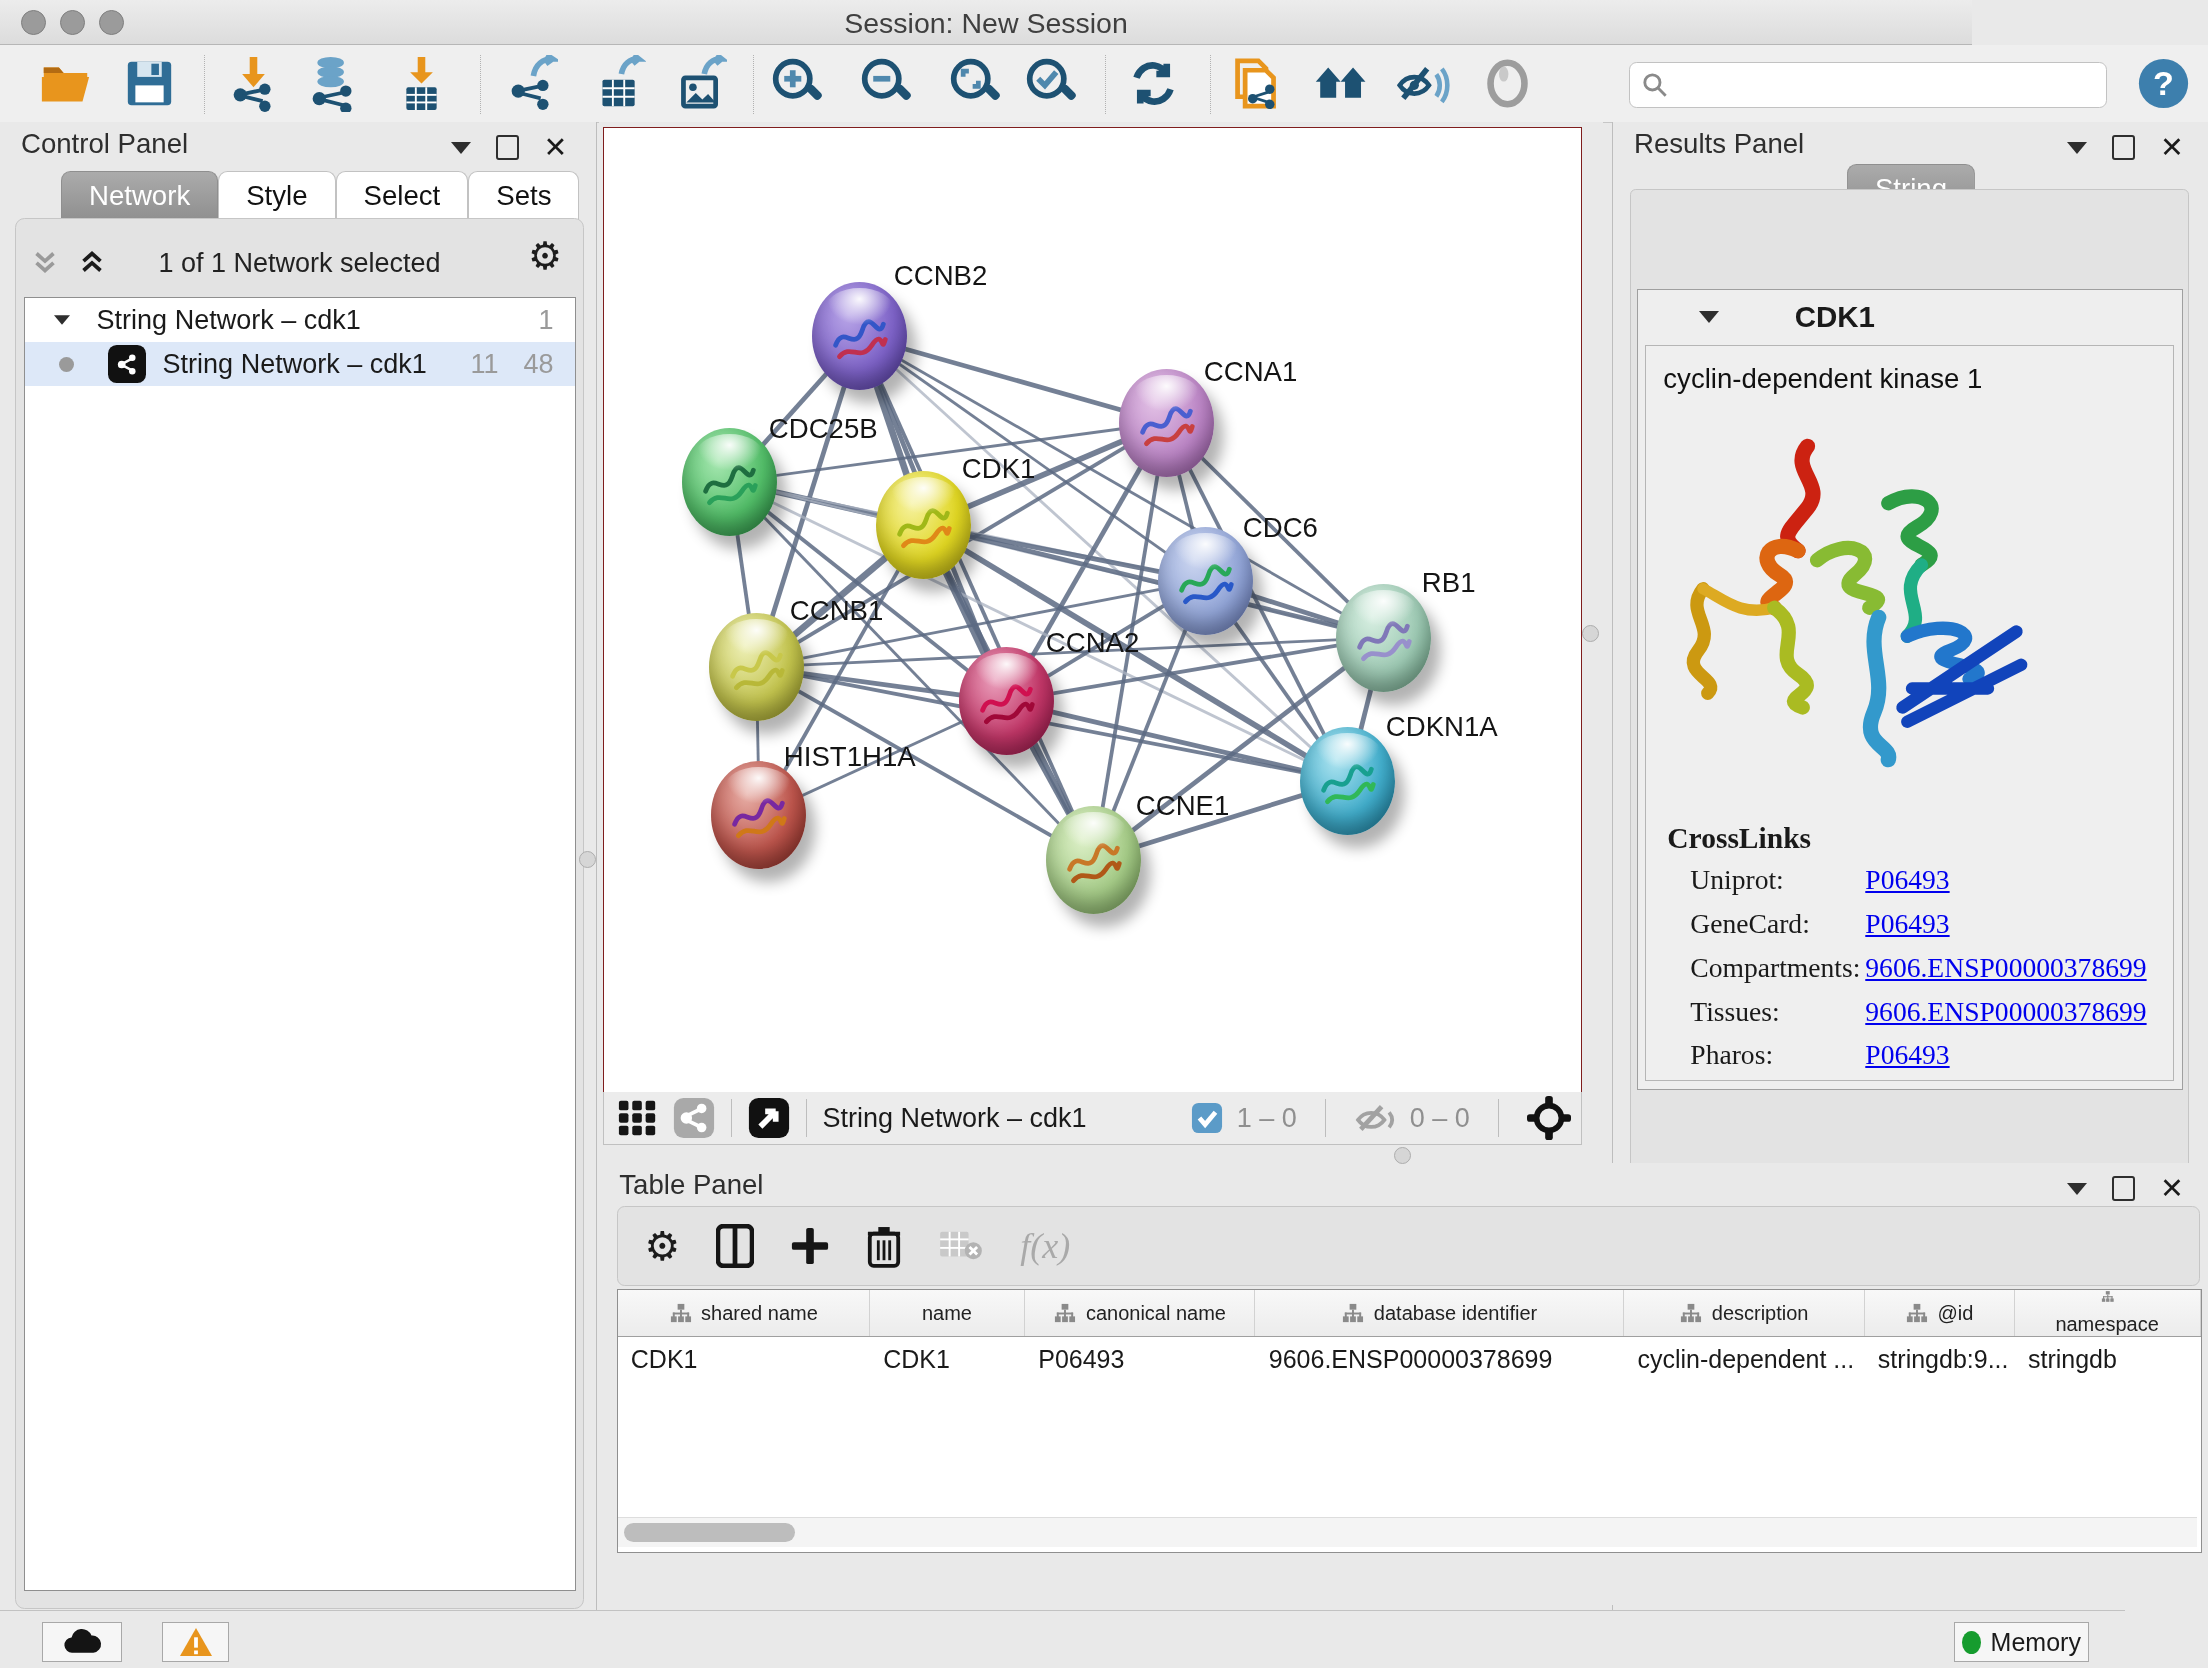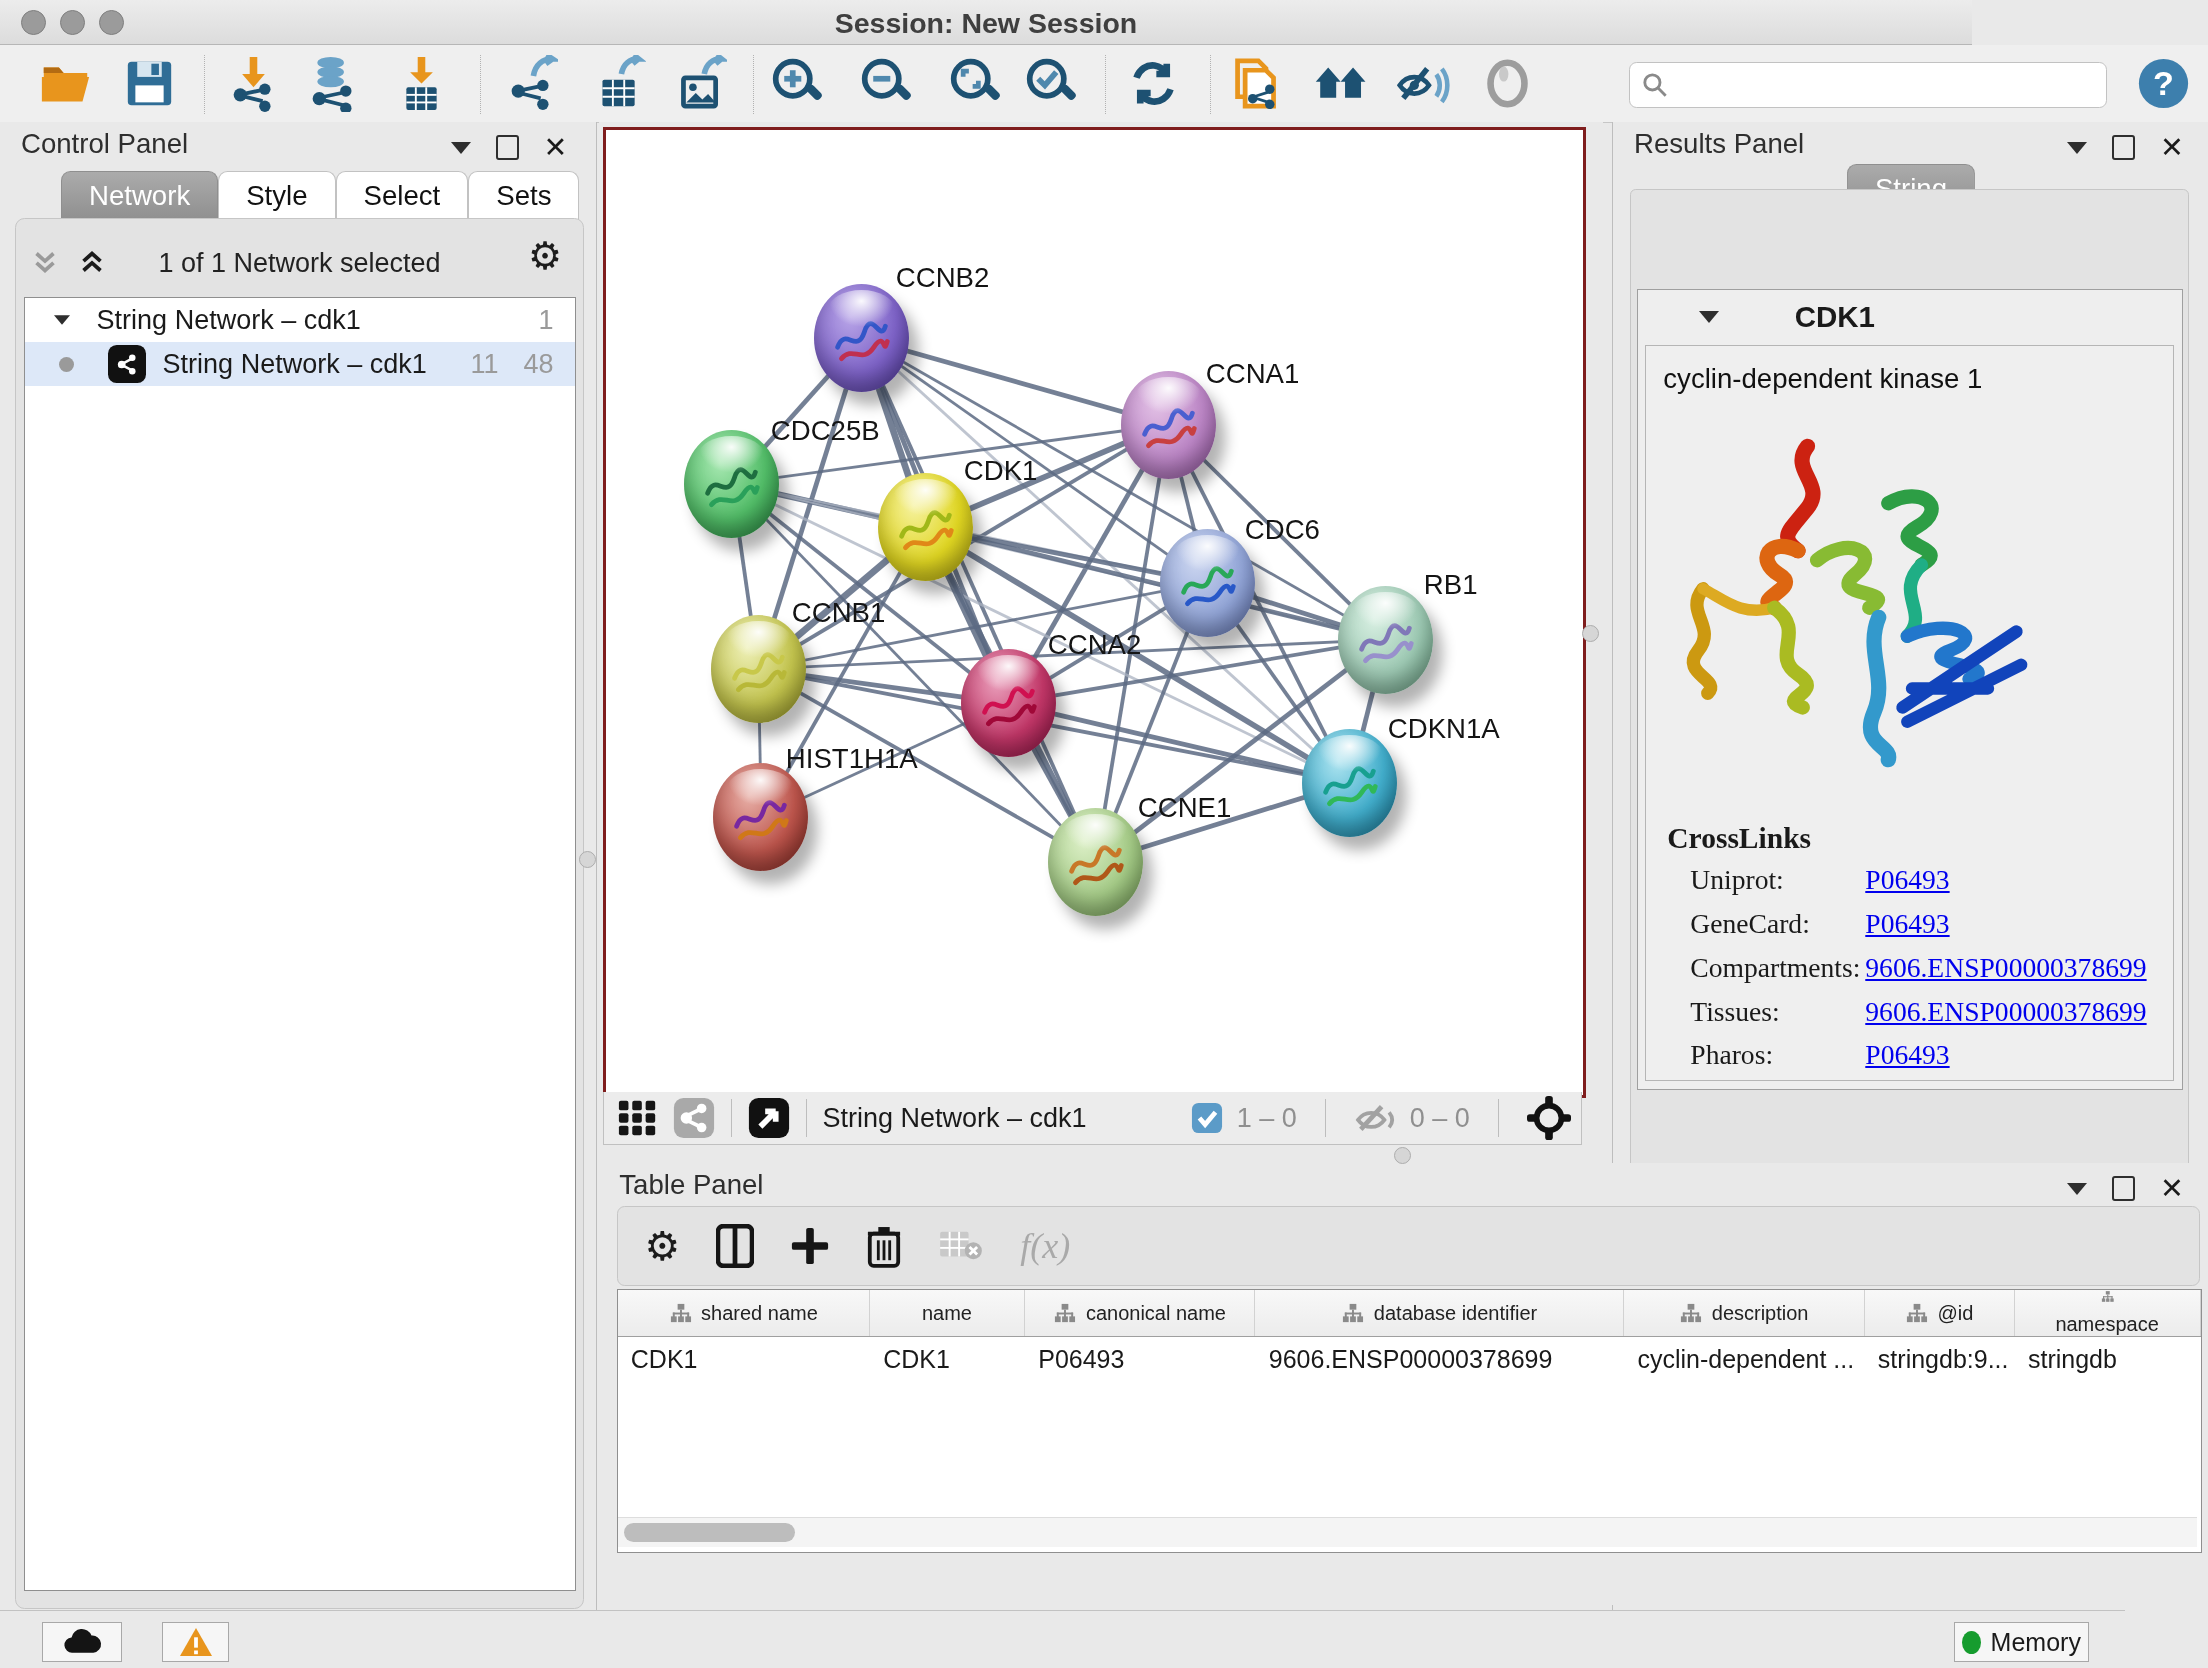--- a/index.html
+++ b/index.html
@@ -5,21 +5,21 @@
   html,body{margin:0;padding:0;}
   body{
     width:2208px;height:1668px;position:relative;overflow:hidden;
     background:#e9e9e9;
     font-family:"Liberation Sans","DejaVu Sans",sans-serif;
     -webkit-font-smoothing:antialiased;color:#1a1a1a;
   }
   .abs{position:absolute;}
   
   #titlebar{left:0;top:0;width:1972px;height:44px;
-    background:linear-gradient(#ececec,#dcdcdc);border-bottom:1px solid #b6b6b6;font-weight:bold;}
+    background:linear-gradient(#ececec,#dcdcdc);border-bottom:1px solid #b6b6b6;}
   .traffic{width:23px;height:23px;border-radius:50%;background:#9b9b9b;border:1px solid #7f7f7f;position:absolute;top:9.5px;}
   #title-text{width:100%;text-align:center;top:6.7px;font-size:28.5px;color:#3f3f3f;}
   
   #toolbar{left:0;top:45px;width:2208px;height:77px;background:#efefef;border-bottom:1px solid #c6c6c6;}
   .tbicon{position:absolute;top:11.4px;width:55px;height:55px;display:flex;align-items:center;justify-content:center;}
   .tbsep{position:absolute;top:9.5px;width:0;height:59px;border-left:1.9px dotted #b2b2b2;}
   #search-box{left:1629px;top:17px;width:476px;height:44px;background:#fff;border:1.9px solid #c2c2c2;border-radius:7.6px;display:flex;align-items:center;}
   #search-box svg{margin-left:11.4px;}
   #search-input{border:none;outline:none;font-size:25px;flex:1;margin-left:9.5px;background:transparent;height:38px;}
   
@@ -39,21 +39,21 @@
   #cp-selstatus{position:absolute;left:0;width:100%;top:28.5px;text-align:center;font-size:27px;color:#222;}
   #cp-gear{position:absolute;right:21px;top:17px;font-size:38px;color:#1d1d1d;}
   #cp-tree{position:absolute;left:7.6px;top:78px;width:550px;height:1292px;background:#fff;border:1px solid #8f8f8f;}
   .tree-row{position:relative;height:44px;display:flex;align-items:center;font-size:27px;}
   .tree-row .cnt{position:absolute;color:#9a9a9a;}
   .tree-row.sel{background:#dde8f8;}
   .share-badge{width:38px;height:38px;border-radius:8.6px;background:#111;display:flex;align-items:center;justify-content:center;}
   .dot-gray{width:15px;height:15px;border-radius:50%;background:#9a9a9a;}
   
   #network-panel{left:599px;top:122px;width:1004px;height:1041px;background:#e9e9e9;}
-  #net-canvas{position:absolute;left:3.8px;top:4.8px;width:977px;height:965px;background:#fff;border:3px solid #7f1d1d;}
+  #net-canvas{position:absolute;left:3.8px;top:4.8px;width:977px;height:965px;background:#fff;border:1px solid #7f1d1d;}
   #net-toolbar{position:absolute;left:3.8px;top:970px;width:977px;height:52px;background:#ececec;border:1px solid #c0c0c0;border-top:none;display:flex;align-items:center;}
   .ntb-sep{width:1px;height:38px;background:#bdbdbd;margin:0 15px;}
   .node{position:absolute;width:95px;height:108px;border-radius:50%;}
   .node::after{content:"";position:absolute;left:16%;top:6%;width:68%;height:34%;border-radius:50%;
     background:radial-gradient(ellipse at 50% 30%,rgba(255,255,255,.95),rgba(255,255,255,0) 70%);}
   .node-label{position:absolute;font-size:27.6px;color:#141414;white-space:nowrap;}
   .nsq{position:absolute;left:14.3px;top:25px;}
   
   #results-panel{left:1612px;top:122px;width:596px;height:1488px;background:#e9e9e9;border-left:1px solid #bdbdbd;}
   #rp-tab{position:absolute;left:50%;transform:translateX(-50%);top:42px;}

